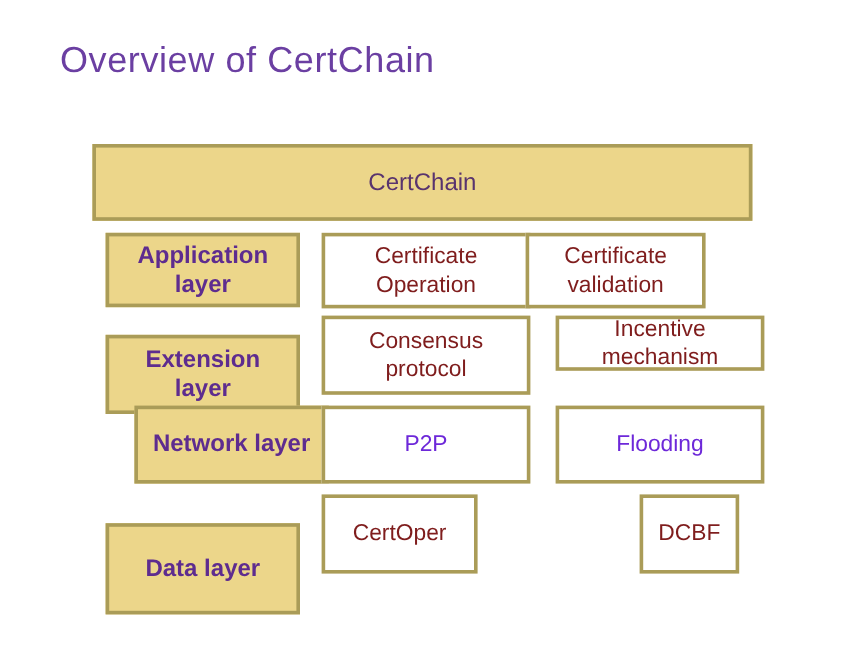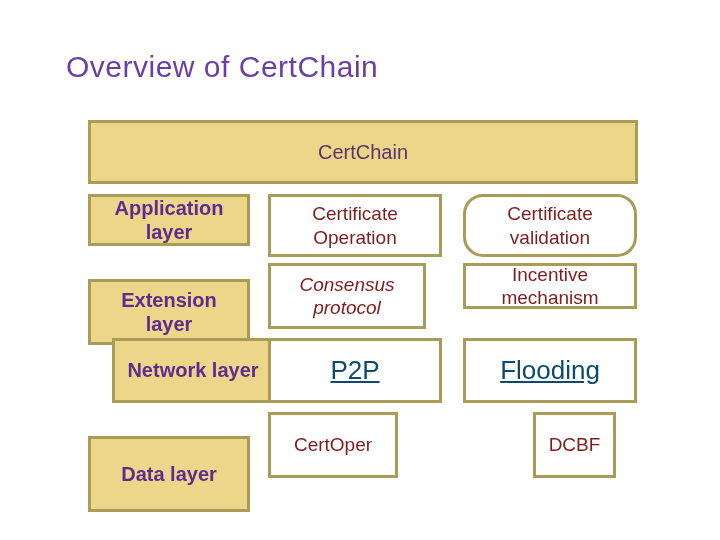--- a/index.html
+++ b/index.html
@@ -12,21 +12,21 @@
     position: relative;
     width: 720px;
     height: 540px;
     background: #ffffff;
     overflow: hidden;
   }
   .slide-title {
     position: absolute;
     left: 50px;
     top: 34px;
-    margin: 16px;
+    margin: 0;
     font-size: 30px;
     font-weight: 400;
     color: #6B3FA2;
     letter-spacing: 0.5px;
     white-space: nowrap;
   }
   .box {
     position: absolute;
     box-sizing: border-box;
     border: 3px solid #AA9C58;
@@ -39,33 +39,33 @@
   .tan  { background: #ECD68A; }
   .white { background: #ffffff; }
   .header-box { font-size: 20px; color: #59346E; }
   .layer-label {
     font-size: 20px;
     font-weight: 700;
     color: #5E2C8F;
     padding: 0 6px;
   }
   .cell-navy { font-size: 19px; color: #7f1d1d; padding: 0 8px; }
-  .cell-gray { font-size: 26px; color: #0c4a6e; padding: 0 8px; text-decoration: underline; }
+  .cell-gray { font-size: 19px; color: #6d28d9; padding: 0 8px; }
 
   
-  .pos-header { left: 88px;  top: 120px; width: 550px; height: 64px; text-align: center; }
+  .pos-header { left: 77px;  top: 120px; width: 550px; height: 64px; text-align: center; }
 
-  .pos-layer-app  { left: 88px; top: 194px; width: 162px; height: 52px; justify-content: center; }
+  .pos-layer-app  { left: 88px; top: 194px; width: 162px; height: 62px; justify-content: center; }
   .pos-layer-ext  { left: 88px; top: 263px; width: 162px; height: 66px; margin-top: 16px; }
   .pos-layer-net  { left: 88px; top: 338px; width: 162px; height: 65px; margin-left: 24px; }
   .pos-layer-data { left: 88px; top: 436px; width: 162px; height: 76px; }
 
   .pos-r1c1 { left: 268px; top: 194px; width: 174px; height: 63px; }
-  .pos-r1c2 { left: 463px; top: 194px; width: 174px; height: 63px; border-radius: 20px; }
-  .pos-r2c1 { left: 268px; top: 263px; width: 158px; height: 66px; font-style: italic; }
+  .pos-r1c2 { left: 438px; top: 194px; width: 150px; height: 63px; }
+  .pos-r2c1 { left: 268px; top: 263px; width: 174px; height: 66px; }
   .pos-r2c2 { left: 463px; top: 263px; width: 174px; height: 46px; }
   .pos-r3c1 { left: 268px; top: 338px; width: 174px; height: 65px; }
   .pos-r3c2 { left: 463px; top: 338px; width: 174px; height: 65px; }
   .pos-r4c1 { left: 268px; top: 412px; width: 130px; height: 66px; }
   .pos-r4c2 { left: 413px; top: 412px; width: 95px;  height: 66px; }
   .pos-r4c3 { left: 533px; top: 412px; width: 83px;  height: 66px; }
 </style>
 </head>
 <body>
 

